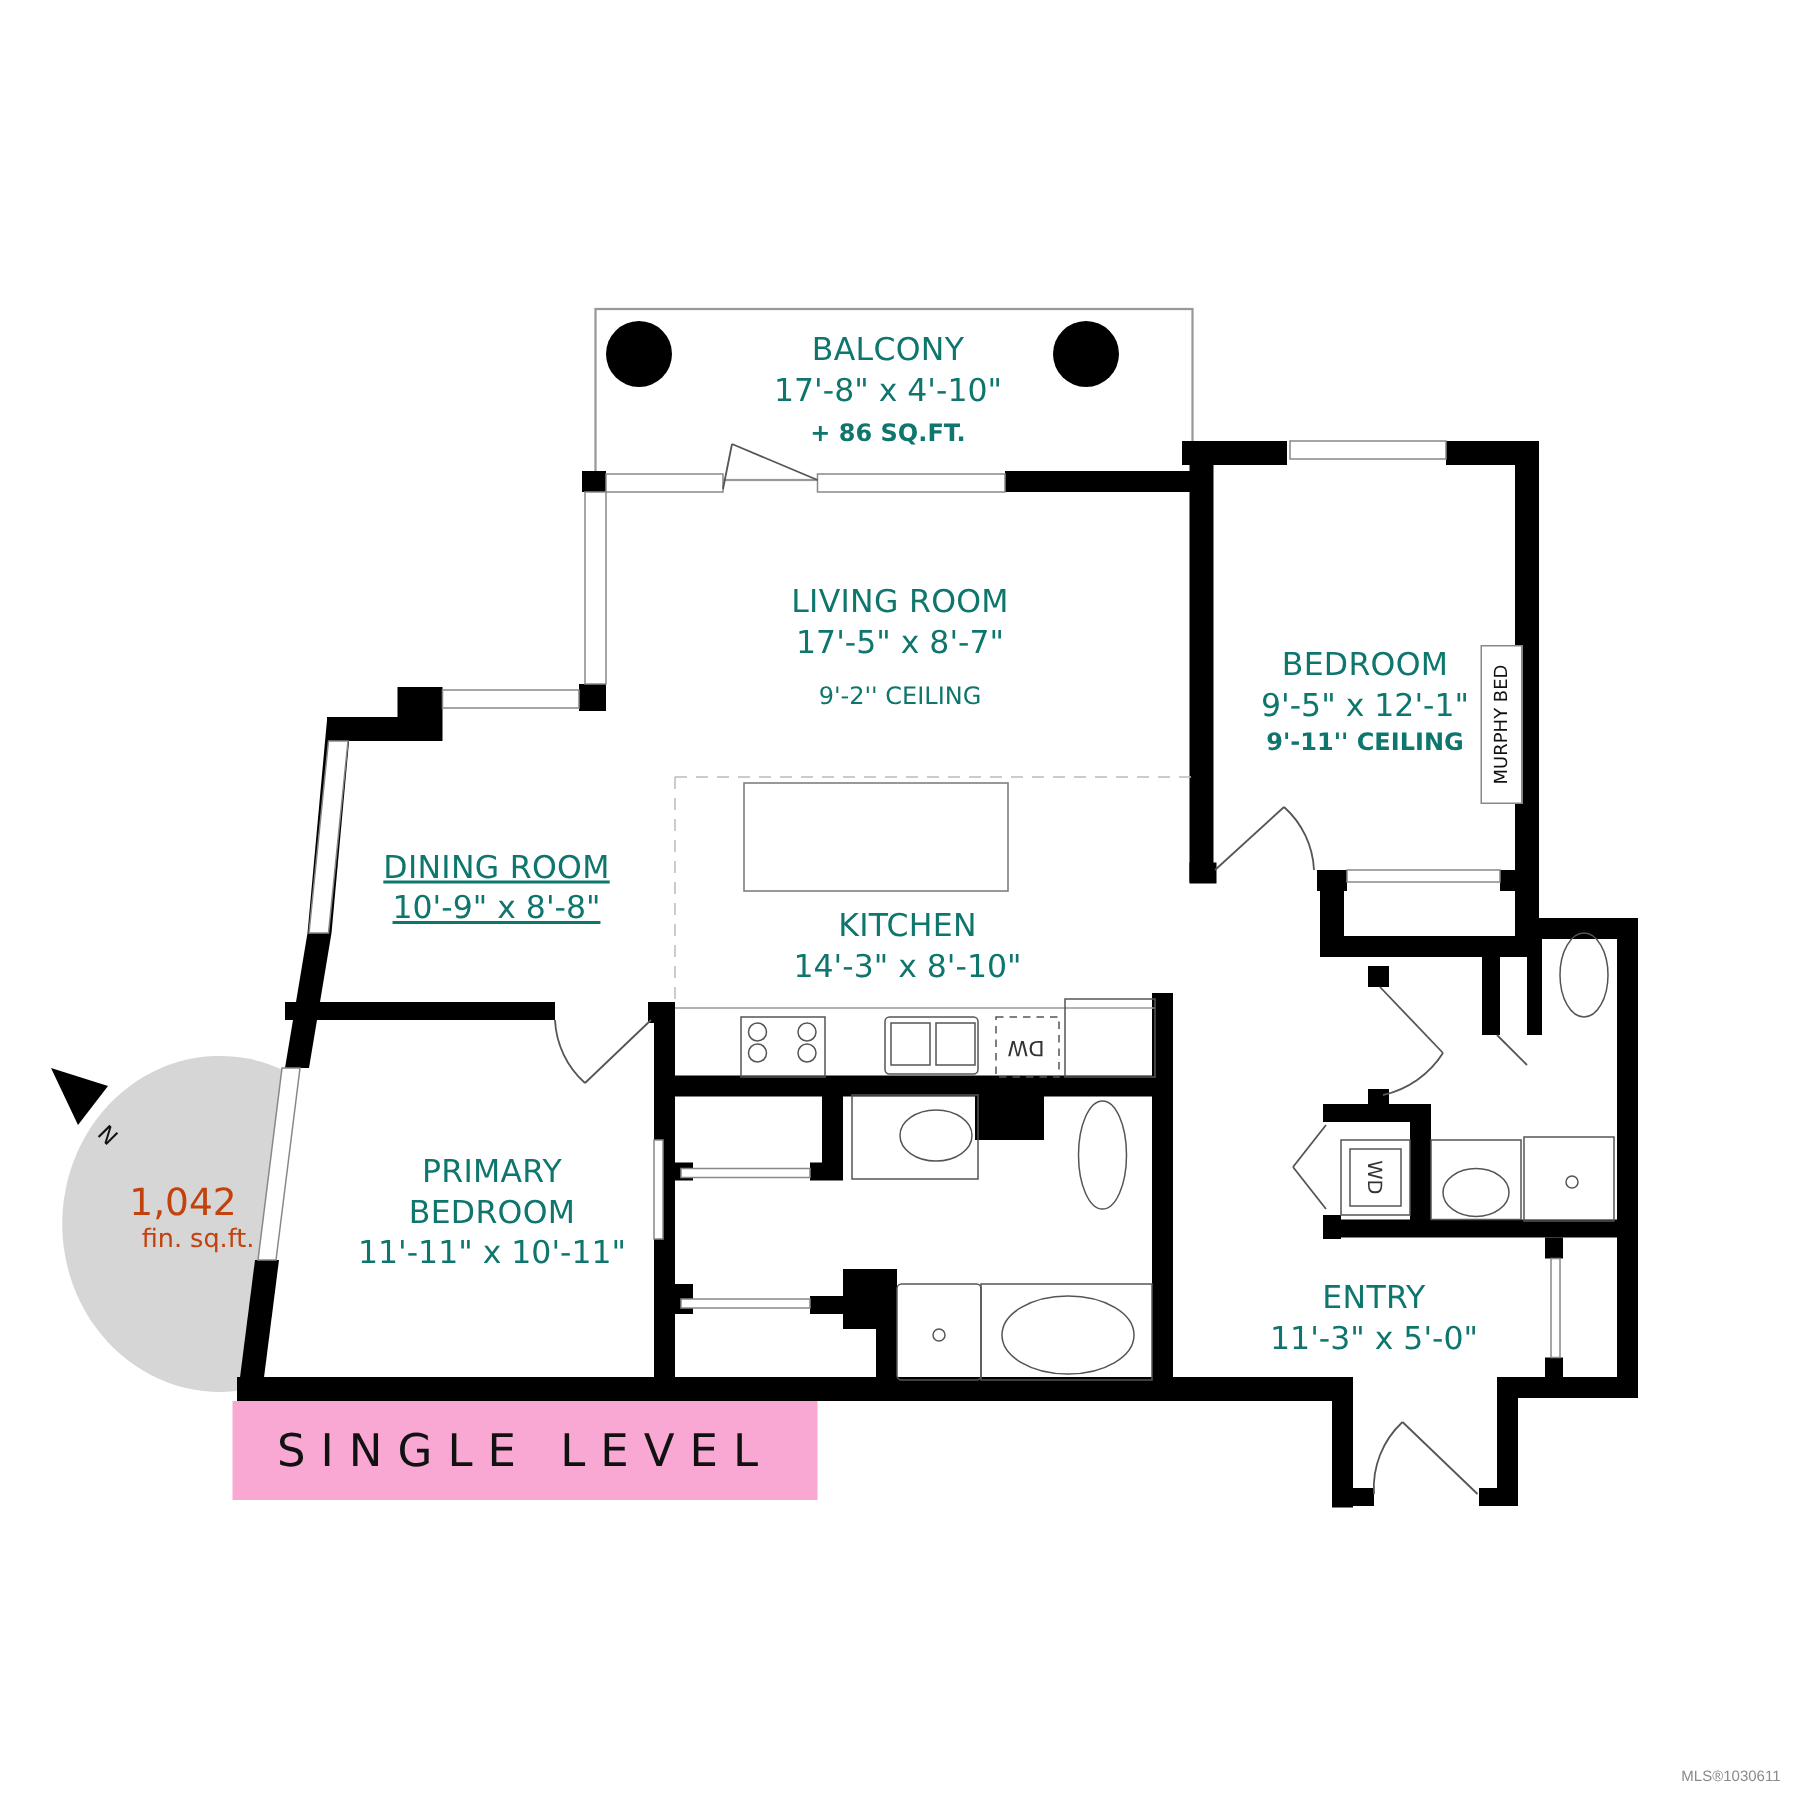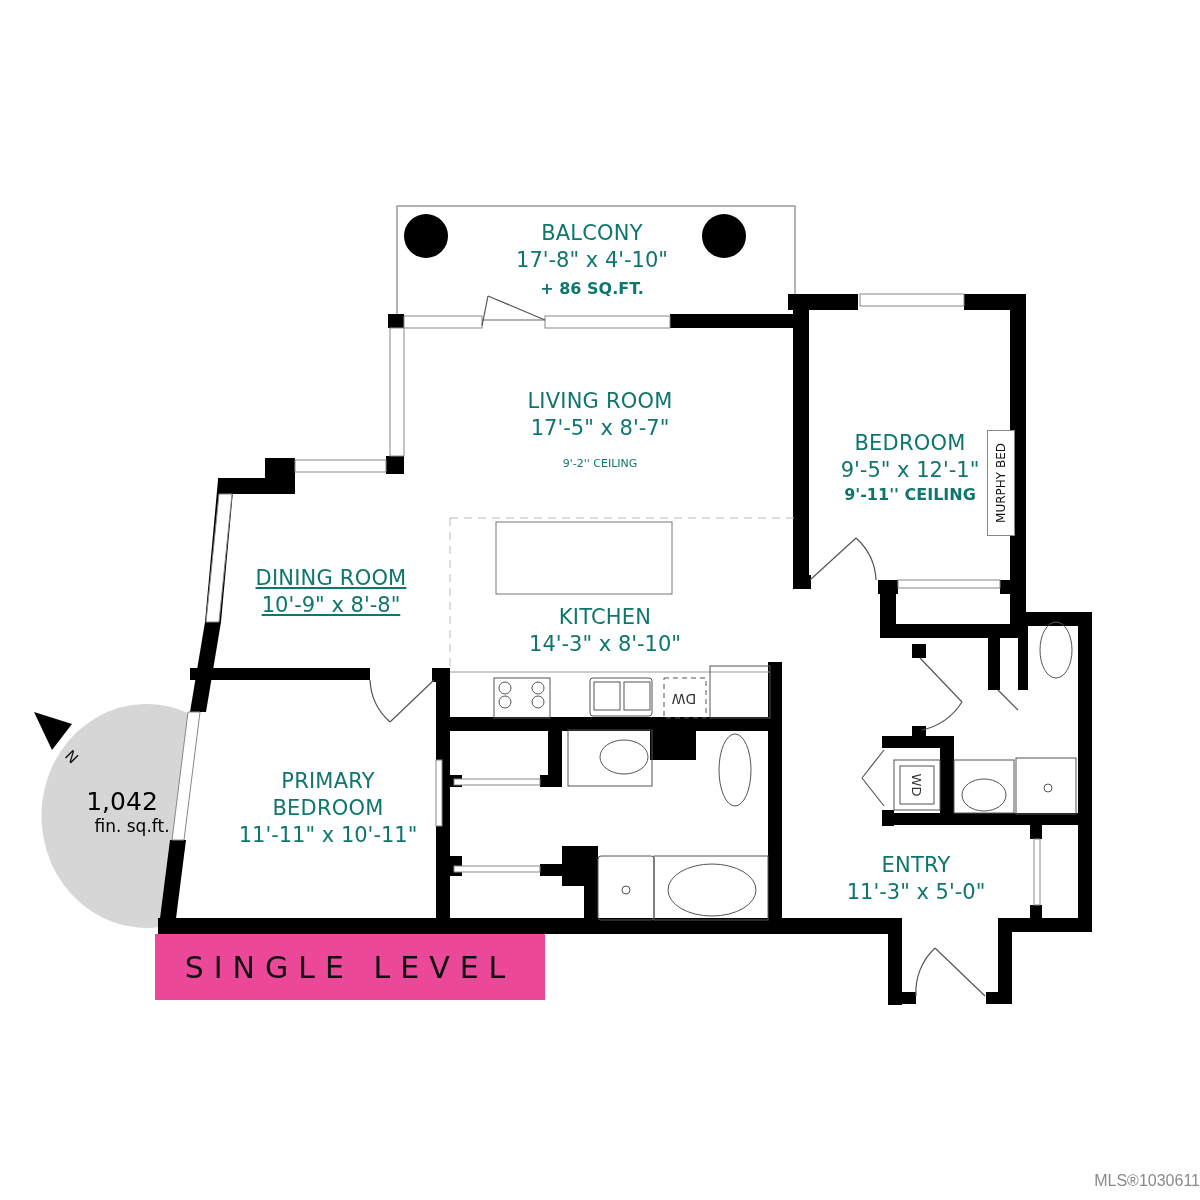--- a/index.html
+++ b/index.html
@@ -1,30 +1,30 @@
 <!DOCTYPE html>
 <html><head>
 <meta charset="utf-8">
 <style>
   html, body { margin: 0; padding: 0; background: #ffffff; }
   body { width: 1200px; height: 1200px; position: relative; overflow: hidden; font-family: "DejaVu Sans", sans-serif; }
   svg.plan { position: absolute; left: 0; top: 0; width: 1200px; height: 1200px; }
   .lbl { position: absolute; text-align: center; color: #0f766e; font-family: "DejaVu Sans", sans-serif; white-space: nowrap; transform: translateX(-50%); }
   .lbl .name { font-size: 21px; line-height: 27px; letter-spacing: 0.2px; }
   .lbl .dim { font-size: 21px; line-height: 27px; }
-  .lbl .small { font-size: 11px; line-height: 24px; margin-top: 10px; }
+  .lbl .small { font-size: 16px; line-height: 24px; margin-top: 10px; }
   .lbl .tiny { font-size: 16px; line-height: 22px; font-weight: bold; }
-  .level-banner { position: absolute; left: 155px; top: 934px; width: 390px; height: 66px; background: #ec4899; display: flex; align-items: center; justify-content: center; }
+  .level-banner { position: absolute; left: 155px; top: 934px; width: 390px; height: 66px; background: #f9a8d4; display: flex; align-items: center; justify-content: center; }
   .level-banner span { font-size: 30px; letter-spacing: 10px; color: #111; font-family: "DejaVu Sans", sans-serif; }
-  .sqft { position: absolute; left: 122px; top: 788px; transform: translateX(-50%); text-align: center; color: #000000; }
+  .sqft { position: absolute; left: 122px; top: 788px; transform: translateX(-50%); text-align: center; color: #c2410c; }
   .sqft .num { font-size: 25px; line-height: 28px; }
   .sqft .unit { font-size: 17px; line-height: 20px; margin-left: 20px; }
   .murphy { position: absolute; left: 987px; top: 430px; width: 28px; height: 106px; border: 1px solid #888; background: #fff; box-sizing: border-box; display: flex; align-items: center; justify-content: center; }
   .murphy span { transform: rotate(-90deg); font-size: 12px; white-space: nowrap; color: #111; }
-  .mls { position: absolute; right: 0; bottom: 10px; font-size: 16px; color: #8a8a8a; font-family: "Liberation Sans", sans-serif; }
+  .mls { position: absolute; right: 13px; bottom: 10px; font-size: 10px; color: #8a8a8a; font-family: "Liberation Sans", sans-serif; }
   .north { position: absolute; left: 66px; top: 748px; font-size: 15px; transform: rotate(45deg); color: #111; }
 </style>
 </head>
 <body>
 
 <svg class="plan" viewBox="0 0 1200 1200" xmlns="http://www.w3.org/2000/svg">
 
   <g>
     <path d="M 190 714 A 105 112 0 1 0 160 927 L 190 714 Z" fill="#d6d6d6"></path>
     <polygon points="34,712 72,724 52,750" fill="#000"></polygon>

